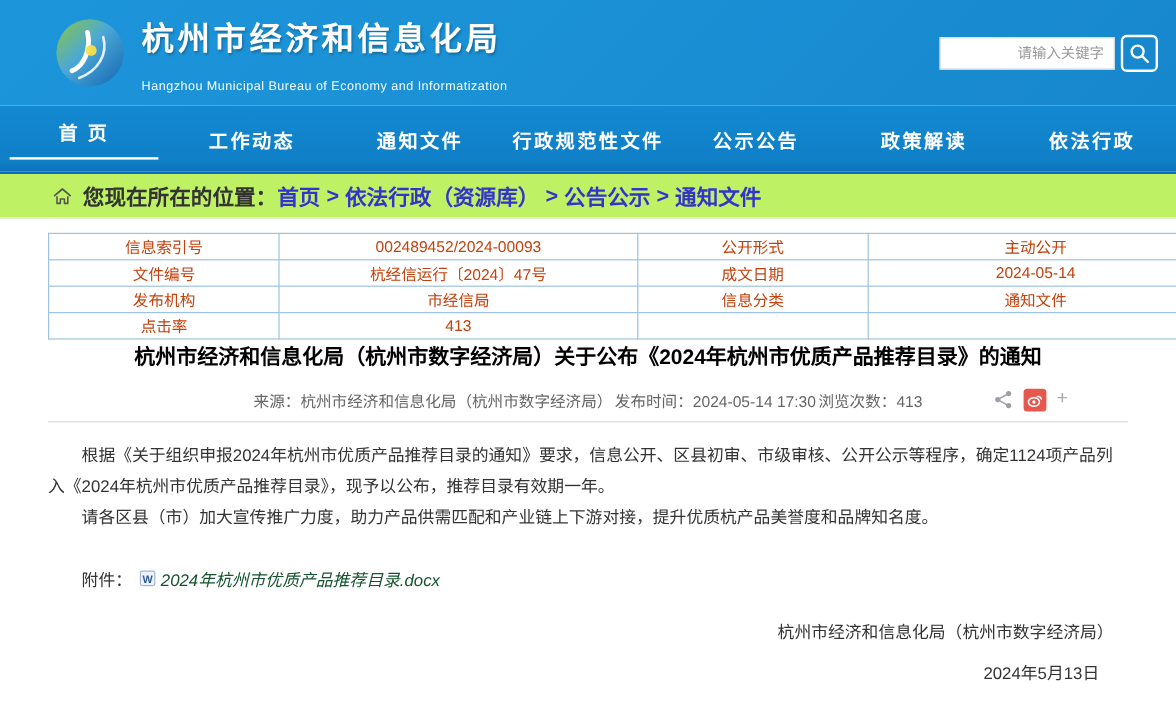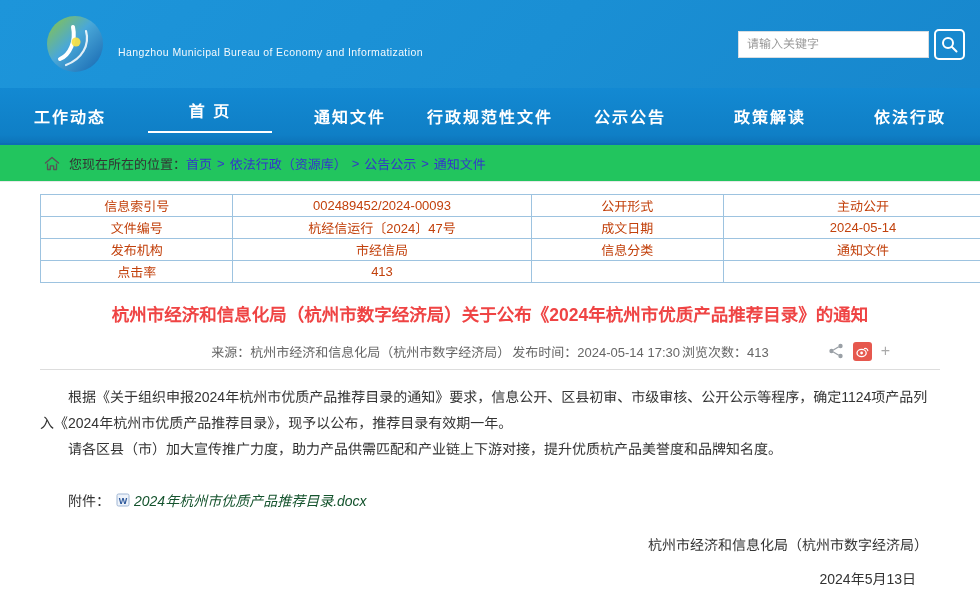--- a/index.html
+++ b/index.html
@@ -11,22 +11,22 @@
     position:relative; height:88px;
     background:linear-gradient(135deg,#1d95da 0%,#1a8fd4 55%,#1787cd 100%);
     display:flex; align-items:center; padding:0 15px 0 46px;
   }
   .logo-wrap{ width:58px; height:58px; flex:0 0 auto; cursor:pointer; }
   .titles{ margin-left:14px; color:#fff; }
   .title-zh{ font-size:27px; font-weight:bold; letter-spacing:3px; text-shadow:1px 1px 2px rgba(0,0,0,.25); }
   .title-en{ font-size:10.5px; margin-top:16px; letter-spacing:.4px; opacity:.95; }
   .search{ margin-left:auto; display:flex; align-items:center; }
   .search input{
-    width:191px; height:27px; border:1px solid #d7dde2; background:#fff;
-    font-size:12px; padding:0 8px; color:#333; outline:none;
+    width:146px; height:27px; border:1px solid #d7dde2; background:#fff;
+    font-size:12px; padding:0 8px; color:#333; outline:none;text-align:right;
   }
   .search input::placeholder{ color:#999; }
   .search-btn{
     width:31px; height:31px; margin-left:5px; background:transparent;
     border:2px solid #fff; border-radius:5px; display:flex; align-items:center; justify-content:center; cursor:pointer;
   }
 
   
   .main-nav{
     height:57px; background:linear-gradient(180deg,#1389d2 0%,#0f7fc6 85%,#0d74ba 100%);
@@ -38,41 +38,41 @@
     display:flex; flex-direction:column; align-items:center; justify-content:center; cursor:pointer;
   }
   .nav-item .nav-underline{ display:none; }
   .nav-item.active .nav-underline{
     display:block; width:124px; height:2px; background:#fff; margin-top:9px;
   }
   .nav-item:not(.active){ padding-bottom:0; }
 
   
   .breadcrumb{
-    height:37px; background:#22c55e; border-bottom:1px solid #e8e8e8;
-    display:flex; align-items:center; padding-left:44px; font-size:13px; color:#333;
+    height:37px; background:#bef264; border-bottom:1px solid #e8e8e8;
+    display:flex; align-items:center; padding-left:44px; font-size:18px; color:#333;font-weight:bold;
   }
   .breadcrumb .home-icon{ margin-right:9px; display:flex; }
   .crumb-link{ color:#3434cc; cursor:pointer; text-decoration:none; }
   .crumb-sep{ color:#3434cc; margin:0 5px; }
 
   
   .content{ padding:12px 40px 0 40px; }
 
   table.info-table{
     width:963px; margin:0 auto; border-collapse:collapse; table-layout:fixed;
     font-size:13px; color:#c2410c;
   }
   table.info-table td{
     border:1px solid #9dc3e0; height:22px; text-align:center; padding:1px 4px;
     background:#fff; overflow:hidden; white-space:nowrap;
   }
 
   .article-title{
-    margin-top:18px; text-align:center; font-size:17.5px; font-weight:bold; color:#ef4444;
+    text-align:center; font-size:17.5px; font-weight:bold; color:#000000;
   }
   .article-meta{
     position:relative; margin-top:14px; height:22px;
     display:flex; align-items:center; justify-content:center;
     font-size:13px; color:#666;
   }
   .article-meta .meta-seg{ margin:0 1px; white-space:nowrap; }
   .share-box{
     position:absolute; right:50px; top:0; display:flex; align-items:center; gap:9px; height:22px;
   }
@@ -107,41 +107,42 @@
           <stop offset="100%" stop-color="#1565b0"></stop>
         </linearGradient>
       </defs>
       <circle cx="29" cy="29" r="28" fill="url(#lg1)"></circle>
       <path d="M14 44 C 24 40, 30 26, 27 12" stroke="#ffffff" stroke-width="4" fill="none" stroke-linecap="round"></path>
       <path d="M20 50 C 36 44, 44 30, 40 16" stroke="#ffffff" stroke-width="2.2" fill="none" opacity=".85" stroke-linecap="round"></path>
       <circle cx="30" cy="27" r="4.5" fill="#f5e04a" opacity=".95"></circle>
     </svg>
   </div>
   <div class="titles">
+    <div class="title-zh">杭州市经济和信息化局</div>
     <div class="title-en">Hangzhou Municipal Bureau of Economy and Informatization</div>
   </div>
   <div class="search">
     <input type="text" placeholder="请输入关键字" style="">
     <button class="search-btn">
       <svg width="17" height="17" viewBox="0 0 17 17">
         <circle cx="7" cy="7" r="5" stroke="#fff" stroke-width="2" fill="none"></circle>
         <line x1="11" y1="11" x2="15.5" y2="15.5" stroke="#fff" stroke-width="2" stroke-linecap="round"></line>
       </svg>
     </button>
   </div>
 </header>
 
 <nav class="main-nav">
-  <div class="nav-item">
-    <span>工作动态</span>
-
-  </div>
   <div class="nav-item active">
     <span>首 页</span>
     <span class="nav-underline"></span>
+  </div>
+  <div class="nav-item">
+    <span>工作动态</span>
+
   </div>
   <div class="nav-item">
     <span>通知文件</span>
 
   </div>
   <div class="nav-item">
     <span>行政规范性文件</span>
 
   </div>
   <div class="nav-item">

